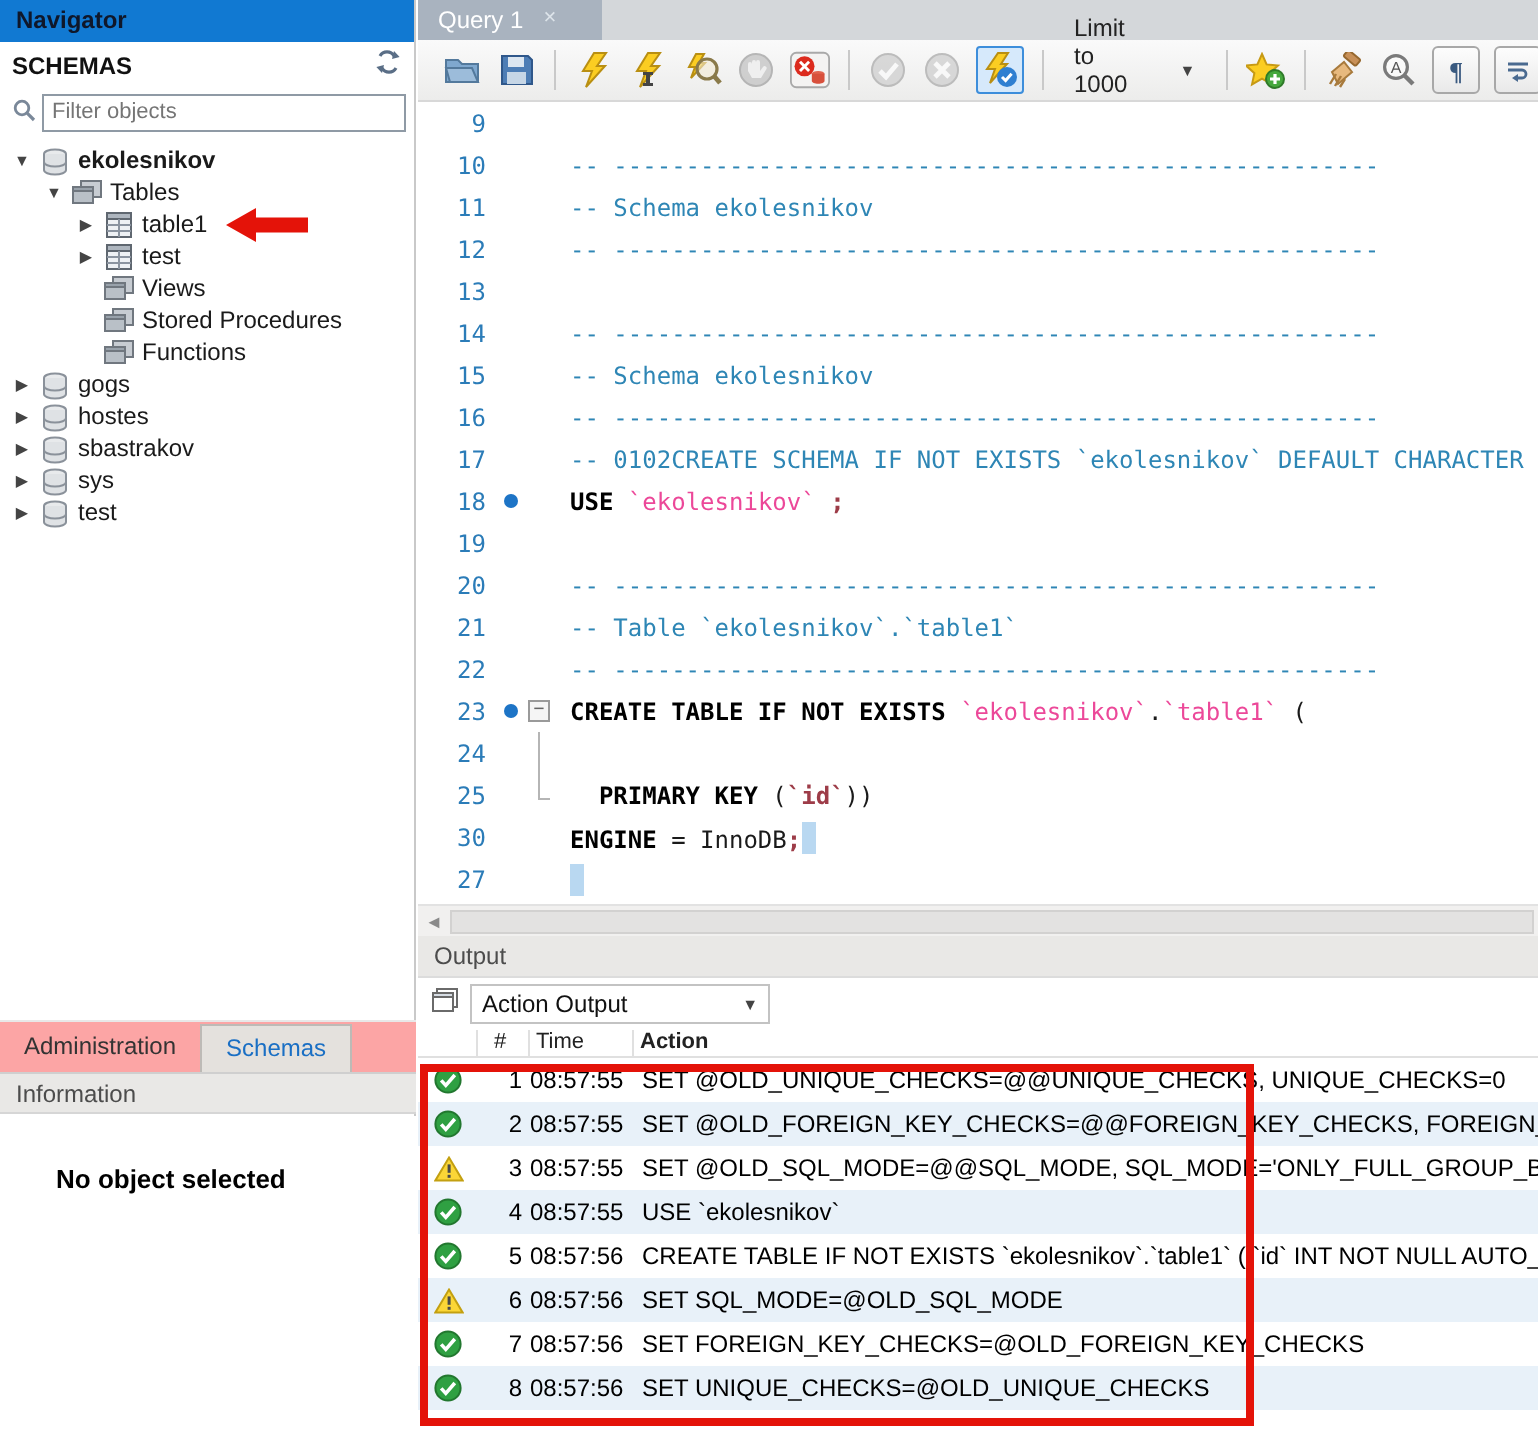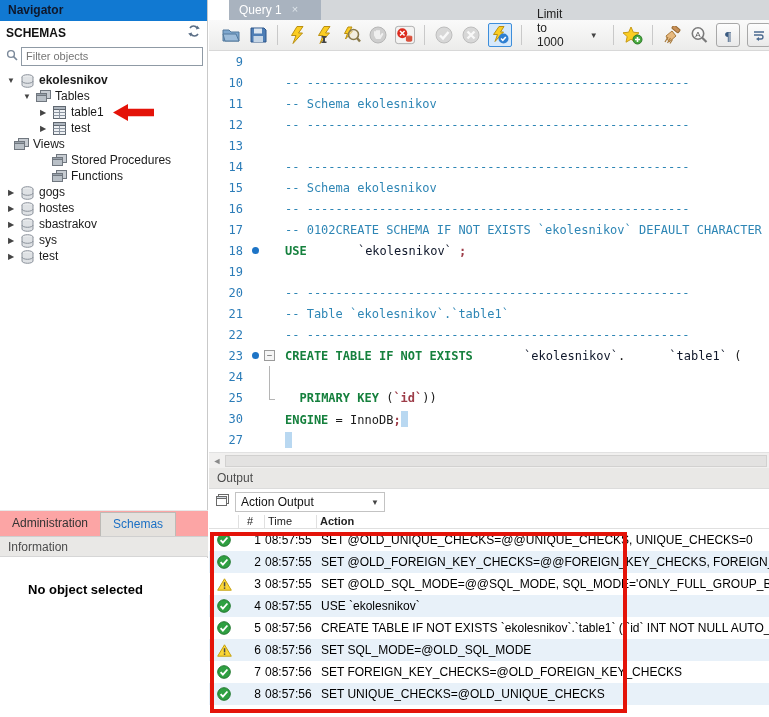--- a/index.html
+++ b/index.html
@@ -27,41 +27,41 @@
     display:flex; align-items:center; border-top:1px solid #e8e8e8; }
   .ltab { padding:4px 12px 5px 12px; color:#333; }
   .ltab.active { color:#1a6fc4; background:#e4e1dd; border:1px solid #bdbab6; border-bottom:none; }
   #info-header { position:absolute; left:0; top:536px; width:208px; height:21px; background:#e9e8e6;
     color:#4c4c4c; line-height:21px; padding-left:8px; border-top:1px solid #cfcfcf; border-bottom:1px solid #d6d6d6; }
   #info-body { position:absolute; left:0; top:558px; width:208px; height:159px; background:#fff; }
   #no-object { font-weight:bold; font-size:13px; color:#000; margin:24px 0 0 28px; }
 
   
   #main { position:absolute; left:209px; top:0; width:560px; height:717px; }
-  #tabbar { height:20px; background:#d4d7da; display:flex;margin-left:20px; }
+  #tabbar { height:20px; background:#d4d7da; display:flex; }
   #qtab { background:#a9b3bf; color:#fff; padding:3px 8px 0 10px; display:flex; gap:10px; width:92px; }
   #qtab .x { color:#dde4ea; font-size:11px; }
   #toolbar { height:31px; background:linear-gradient(#fafafa,#ececeb); border-bottom:1px solid #d8d8d8;
     display:flex; align-items:center; padding:0 4px 0 12px; gap:7px; }
   .tsep { width:1px; height:20px; background:#c9c9c9; margin:0 2px; flex:none; }
   .ticn { width:20px; height:20px; flex:none; display:flex; align-items:center; justify-content:center; }
   .tbtn { width:24px; height:24px; border:1px solid #a8a8a8; border-radius:3px; background:linear-gradient(#fdfdfd,#e9e9e9);
     display:flex; align-items:center; justify-content:center; flex:none; }
   .ticn.toggled { border:1px solid #3d8edb; background:#d6e9fb; width:24px; height:24px; border-radius:2px; }
   #limit-combo { display:flex; align-items:center; gap:26px; padding:2px 6px; color:#222; }
   #limit-combo .dd { font-size:8px; color:#444; }
 
   
   #editor { position:relative; height:401px; background:#fff; overflow:hidden; }
   .eline { display:flex; height:21px; align-items:center; font-family:"DejaVu Sans Mono","Liberation Mono",monospace; font-size:12px; }
   .lnum { width:38px; text-align:right; color:#2b7cb8; padding-right:4px; flex:none;
     font-family:"DejaVu Sans Mono","Liberation Mono",monospace; font-size:12px; }
   .lmark { width:38px; height:21px; position:relative; flex:none; }
   .lcode { white-space:pre; flex:1; overflow:hidden; }
-  .sC { color:#2e86b5; } .sK { color:#15803d; font-weight:bold; } .sI { color:#0f172a;margin-left:44px; }
+  .sC { color:#2e86b5; } .sK { color:#000000; font-weight:bold; } .sI { color:#ec4899; }
   .sM { color:#9d3c48; font-weight:bold; } .sP { color:#1a1a1a; }
   .cur { display:inline-block; width:7px; height:16px; background:#b9d8f1; vertical-align:-3px; }
   .mdot { position:absolute; left:5px; top:7px; width:7px; height:7px; border-radius:50%; background:#1d74c6; }
   .mfold { position:absolute; left:17px; top:5px; width:11px; height:11px; border:1px solid #9a9a9a; background:#f5f5f5;
     color:#666; font-size:9px; line-height:9px; text-align:center; }
   .mfl  { position:absolute; left:22px; top:0; width:1px; height:21px; background:#b5b5b5; }
   .mfe  { position:absolute; left:22px; top:0; width:1px; height:12px; background:#b5b5b5; }
   .mfe2 { position:absolute; left:22px; top:12px; width:6px; height:1px; background:#b5b5b5; }
 
   
@@ -150,45 +150,45 @@
         <span class="arr">▶</span>
         <span class="ticon"><svg width="15" height="13" viewBox="0 0 15 13">
             <rect x="1.5" y="0.5" width="12" height="12" fill="#eef1f4" stroke="#5f6770"></rect>
             <rect x="1.5" y="0.5" width="12" height="3" fill="#aeb6bf" stroke="#5f6770"></rect>
             <line x1="1.5" y1="6.5" x2="13.5" y2="6.5" stroke="#8b94a0"></line>
             <line x1="1.5" y1="9.5" x2="13.5" y2="9.5" stroke="#8b94a0"></line>
             <line x1="7.5" y1="3.5" x2="7.5" y2="12.5" stroke="#8b94a0"></line>
           </svg></span>
         <span>test</span>
       </div>
-      <div class="titem" style="">
-        <span class="arr"></span>
-        <span class="ticon"><svg width="15" height="13" viewBox="0 0 15 13">
-            <rect x="4.5" y="0.5" width="10" height="8" fill="#c7ccd2" stroke="#70777f"></rect>
-            <rect x="0.5" y="3.5" width="10" height="8" fill="#b9c0c7" stroke="#70777f"></rect>
-            <rect x="0.5" y="3.5" width="10" height="2" fill="#99a2ab" stroke="#70777f"></rect>
-          </svg></span>
-        <span>Views</span>
-      </div>
       <div class="titem" style="padding-left: 38px;">
         <span class="arr"></span>
         <span class="ticon"><svg width="15" height="13" viewBox="0 0 15 13">
             <rect x="4.5" y="0.5" width="10" height="8" fill="#c7ccd2" stroke="#70777f"></rect>
             <rect x="0.5" y="3.5" width="10" height="8" fill="#b9c0c7" stroke="#70777f"></rect>
             <rect x="0.5" y="3.5" width="10" height="2" fill="#99a2ab" stroke="#70777f"></rect>
           </svg></span>
-        <span>Stored Procedures</span>
+        <span>Views</span>
       </div>
       <div class="titem" style="padding-left: 38px;">
         <span class="arr"></span>
         <span class="ticon"><svg width="15" height="13" viewBox="0 0 15 13">
             <rect x="4.5" y="0.5" width="10" height="8" fill="#c7ccd2" stroke="#70777f"></rect>
             <rect x="0.5" y="3.5" width="10" height="8" fill="#b9c0c7" stroke="#70777f"></rect>
             <rect x="0.5" y="3.5" width="10" height="2" fill="#99a2ab" stroke="#70777f"></rect>
           </svg></span>
+        <span>Stored Procedures</span>
+      </div>
+      <div class="titem" style="padding-left: 38px;">
+        <span class="arr"></span>
+        <span class="ticon"><svg width="15" height="13" viewBox="0 0 15 13">
+            <rect x="4.5" y="0.5" width="10" height="8" fill="#c7ccd2" stroke="#70777f"></rect>
+            <rect x="0.5" y="3.5" width="10" height="8" fill="#b9c0c7" stroke="#70777f"></rect>
+            <rect x="0.5" y="3.5" width="10" height="2" fill="#99a2ab" stroke="#70777f"></rect>
+          </svg></span>
         <span>Functions</span>
       </div>
       <div class="titem" style="padding-left: 6px;">
         <span class="arr">▶</span>
         <span class="ticon"><svg width="15" height="14" viewBox="0 0 15 14">
             <ellipse cx="7.5" cy="3" rx="5.5" ry="2.3" fill="#e8eaec" stroke="#8a919a"></ellipse>
             <path d="M2 3v8c0 1.3 2.5 2.3 5.5 2.3s5.5-1 5.5-2.3V3" fill="#dfe2e5" stroke="#8a919a"></path>
             <path d="M2 7c0 1.3 2.5 2.3 5.5 2.3S13 8.3 13 7" fill="none" stroke="#8a919a"></path>
           </svg></span>
         <span>gogs</span>

